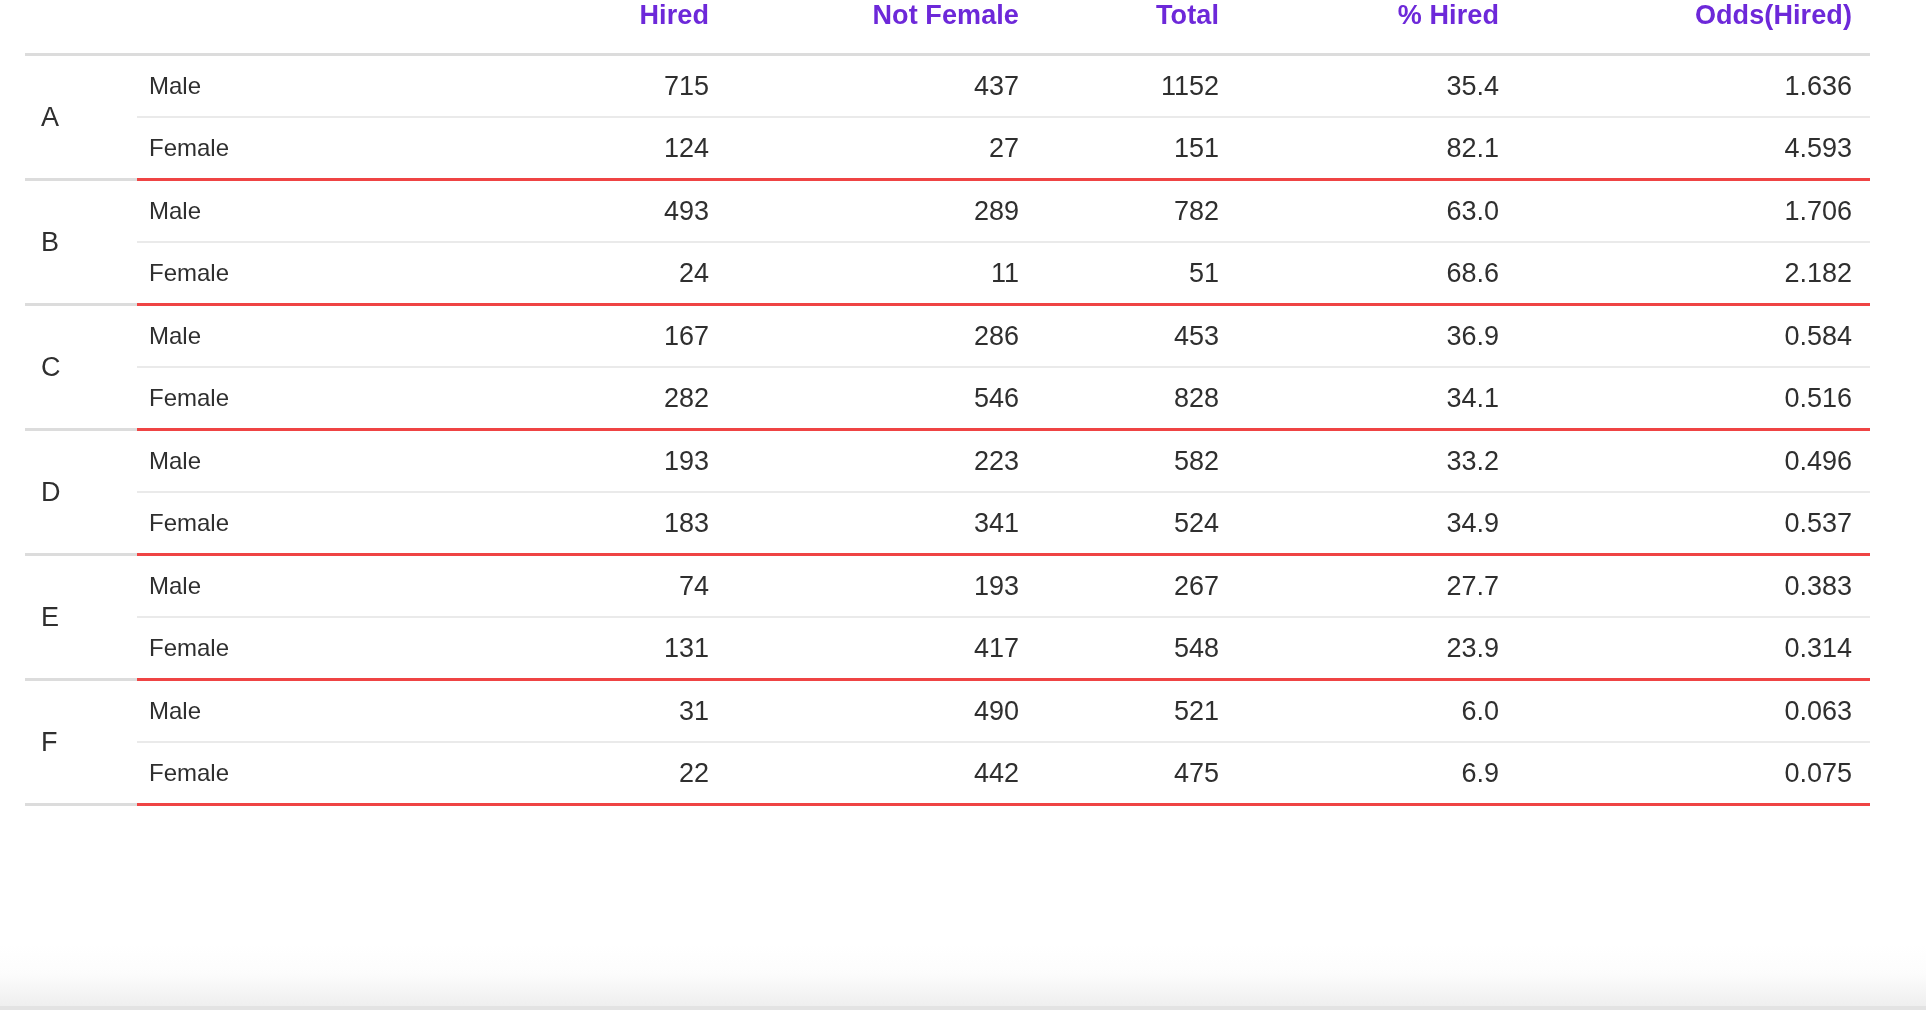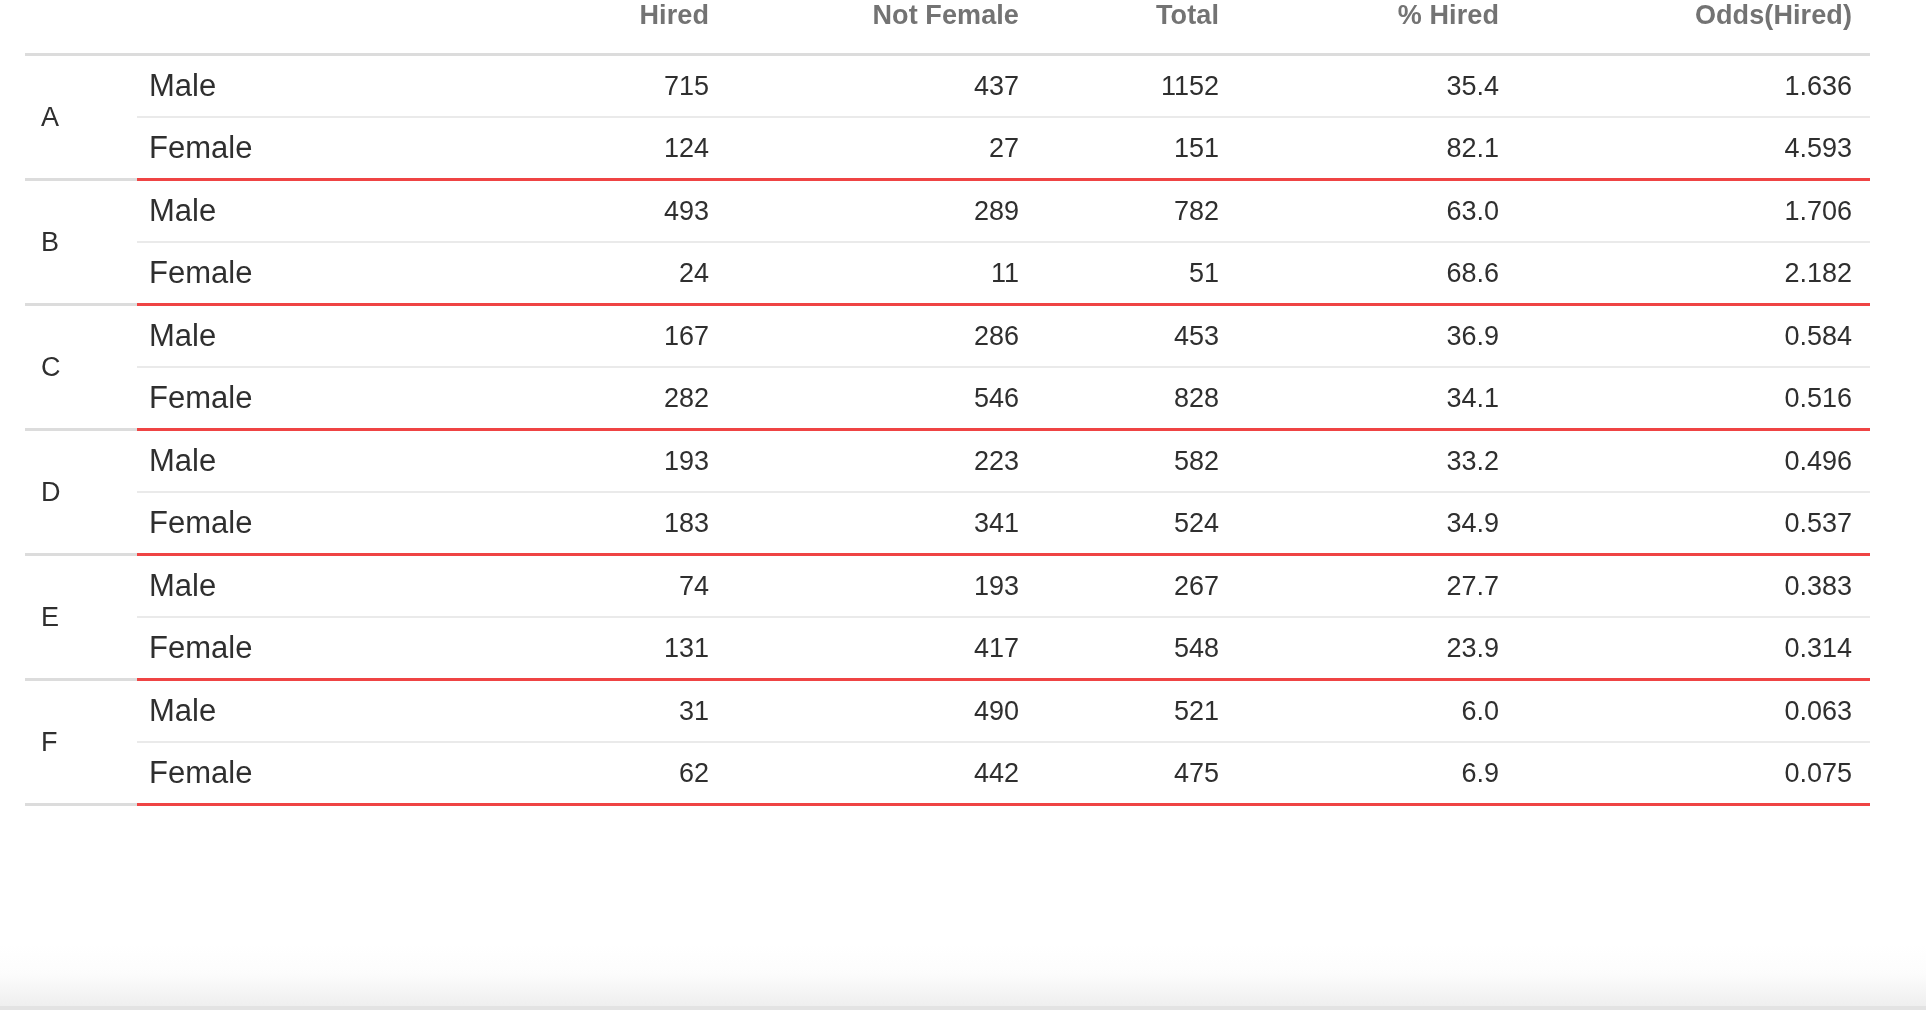--- a/index.html
+++ b/index.html
@@ -40,21 +40,21 @@
   col.c-hired  { width: 300px; }
   col.c-nothired { width: 310px; }
   col.c-total  { width: 200px; }
   col.c-pct    { width: 280px; }
   col.c-odds   { width: 353px; }
 
   
   thead th {
     font-size: 27px;
     font-weight: bold;
-    color: #737373;
+    color: #6d28d9;
     padding: 0 18px 22px 0;
     text-align: right;
     vertical-align: bottom;
     letter-spacing: 0.1px;
   }
   thead th.blank {
     padding: 0;
   }
   thead tr.header-row {
     border-bottom: 3px solid #dcdcdc;
@@ -77,21 +77,21 @@
     padding-right: 0;
     font-size: 27px;
     color: #2f2f2f;
     vertical-align: middle;
     border-bottom: 3px solid #dcdcdc;
   }
 
   td.sub-label {
     text-align: left;
     padding-left: 12px;
-    font-size: 31px;
+    font-size: 24px;
     color: #2f2f2f;
   }
 
   
   tr.row-male td:not(.group-label) {
     border-bottom: 2px solid #eaeaea;
   }
   
   tr.row-female td:not(.group-label) {
     border-bottom: 3px solid #ef4444;
@@ -241,21 +241,21 @@
         <td class="group-label" rowspan="2">F</td>
         <td class="sub-label">Male</td>
         <td>31</td>
         <td>490</td>
         <td>521</td>
         <td>6.0</td>
         <td>0.063</td>
       </tr>
       <tr class="row-female">
         <td class="sub-label">Female</td>
-        <td>62</td>
+        <td>22</td>
         <td>442</td>
         <td>475</td>
         <td>6.9</td>
         <td>0.075</td>
       </tr>
 
     </tbody>
   </table>
 
   <div class="bottom-fade"></div>

